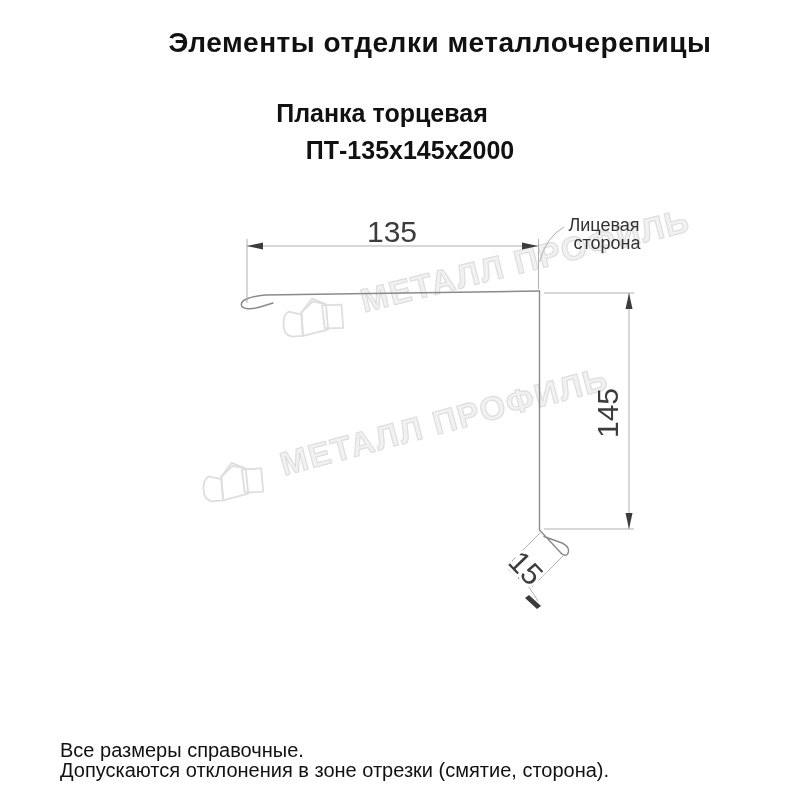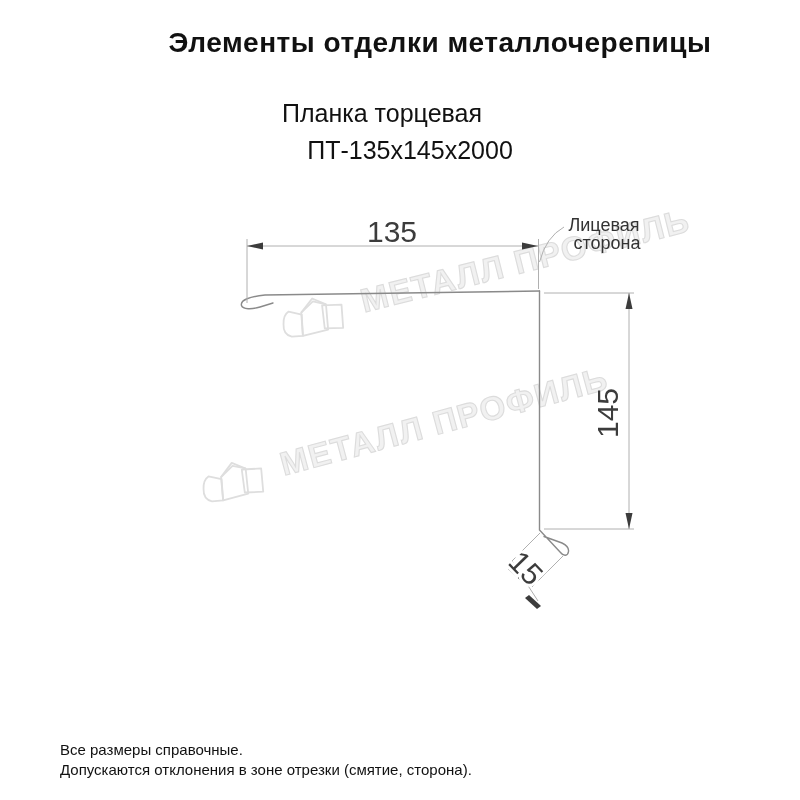--- a/index.html
+++ b/index.html
@@ -2,39 +2,39 @@
 <html><head>
 <meta charset="utf-8">
 <style>
   html,body{margin:0;padding:0;background:#ffffff;}
   .page{position:relative;width:800px;height:800px;background:#ffffff;overflow:hidden;
         font-family:"Liberation Sans", sans-serif;margin-left:40px;}
 
   .title{position:absolute;left:0;top:27px;width:800px;text-align:center;
          font-size:28px;font-weight:bold;color:#111;letter-spacing:0.5px;}
   .subtitle{position:absolute;left:0;width:684px;text-align:center;
-            font-size:25px;font-weight:normal;color:#111;}
+            font-size:25px;font-weight:bold;color:#111;}
   .subtitle.s1{top:99px;}
   .subtitle.s2{top:136px;padding-left:28px;}
 
   
   .wm{position:absolute;display:flex;align-items:center;gap:8px;
       transform-origin:left center;z-index:1;white-space:nowrap;}
   .wm1{left:236px;top:296px;transform:rotate(-14deg);}
   .wm2{left:156px;top:461px;transform:rotate(-15deg);}
   .wm-text{font-size:33px;font-weight:bold;letter-spacing:1.5px;
            color:#f1f1f1;-webkit-text-stroke:1.1px #dcdcdc;}
   .wm-logo{flex:0 0 auto;}
 
   .diagram{position:absolute;left:0;top:0;z-index:2;}
   .dim-text{font-size:30px;fill:#3c3c3c;font-family:"Liberation Sans",sans-serif;}
   .label-text{font-size:18px;fill:#333;font-family:"Liberation Sans",sans-serif;}
   .halo{paint-order:stroke;stroke:#ffffff;stroke-width:6px;}
 
-  .notes{position:absolute;left:20px;top:740px;color:#111;font-size:15px;line-height:20px;}
+  .notes{position:absolute;left:20px;top:740px;color:#111;font-size:20px;line-height:20px;}
 </style>
 </head>
 <body>
 
 <div class="page">
 
   <div class="title">Элементы отделки металлочерепицы</div>
   <div class="subtitle s1">Планка торцевая</div>
   <div class="subtitle s2">ПТ-135х145х2000</div>
 

